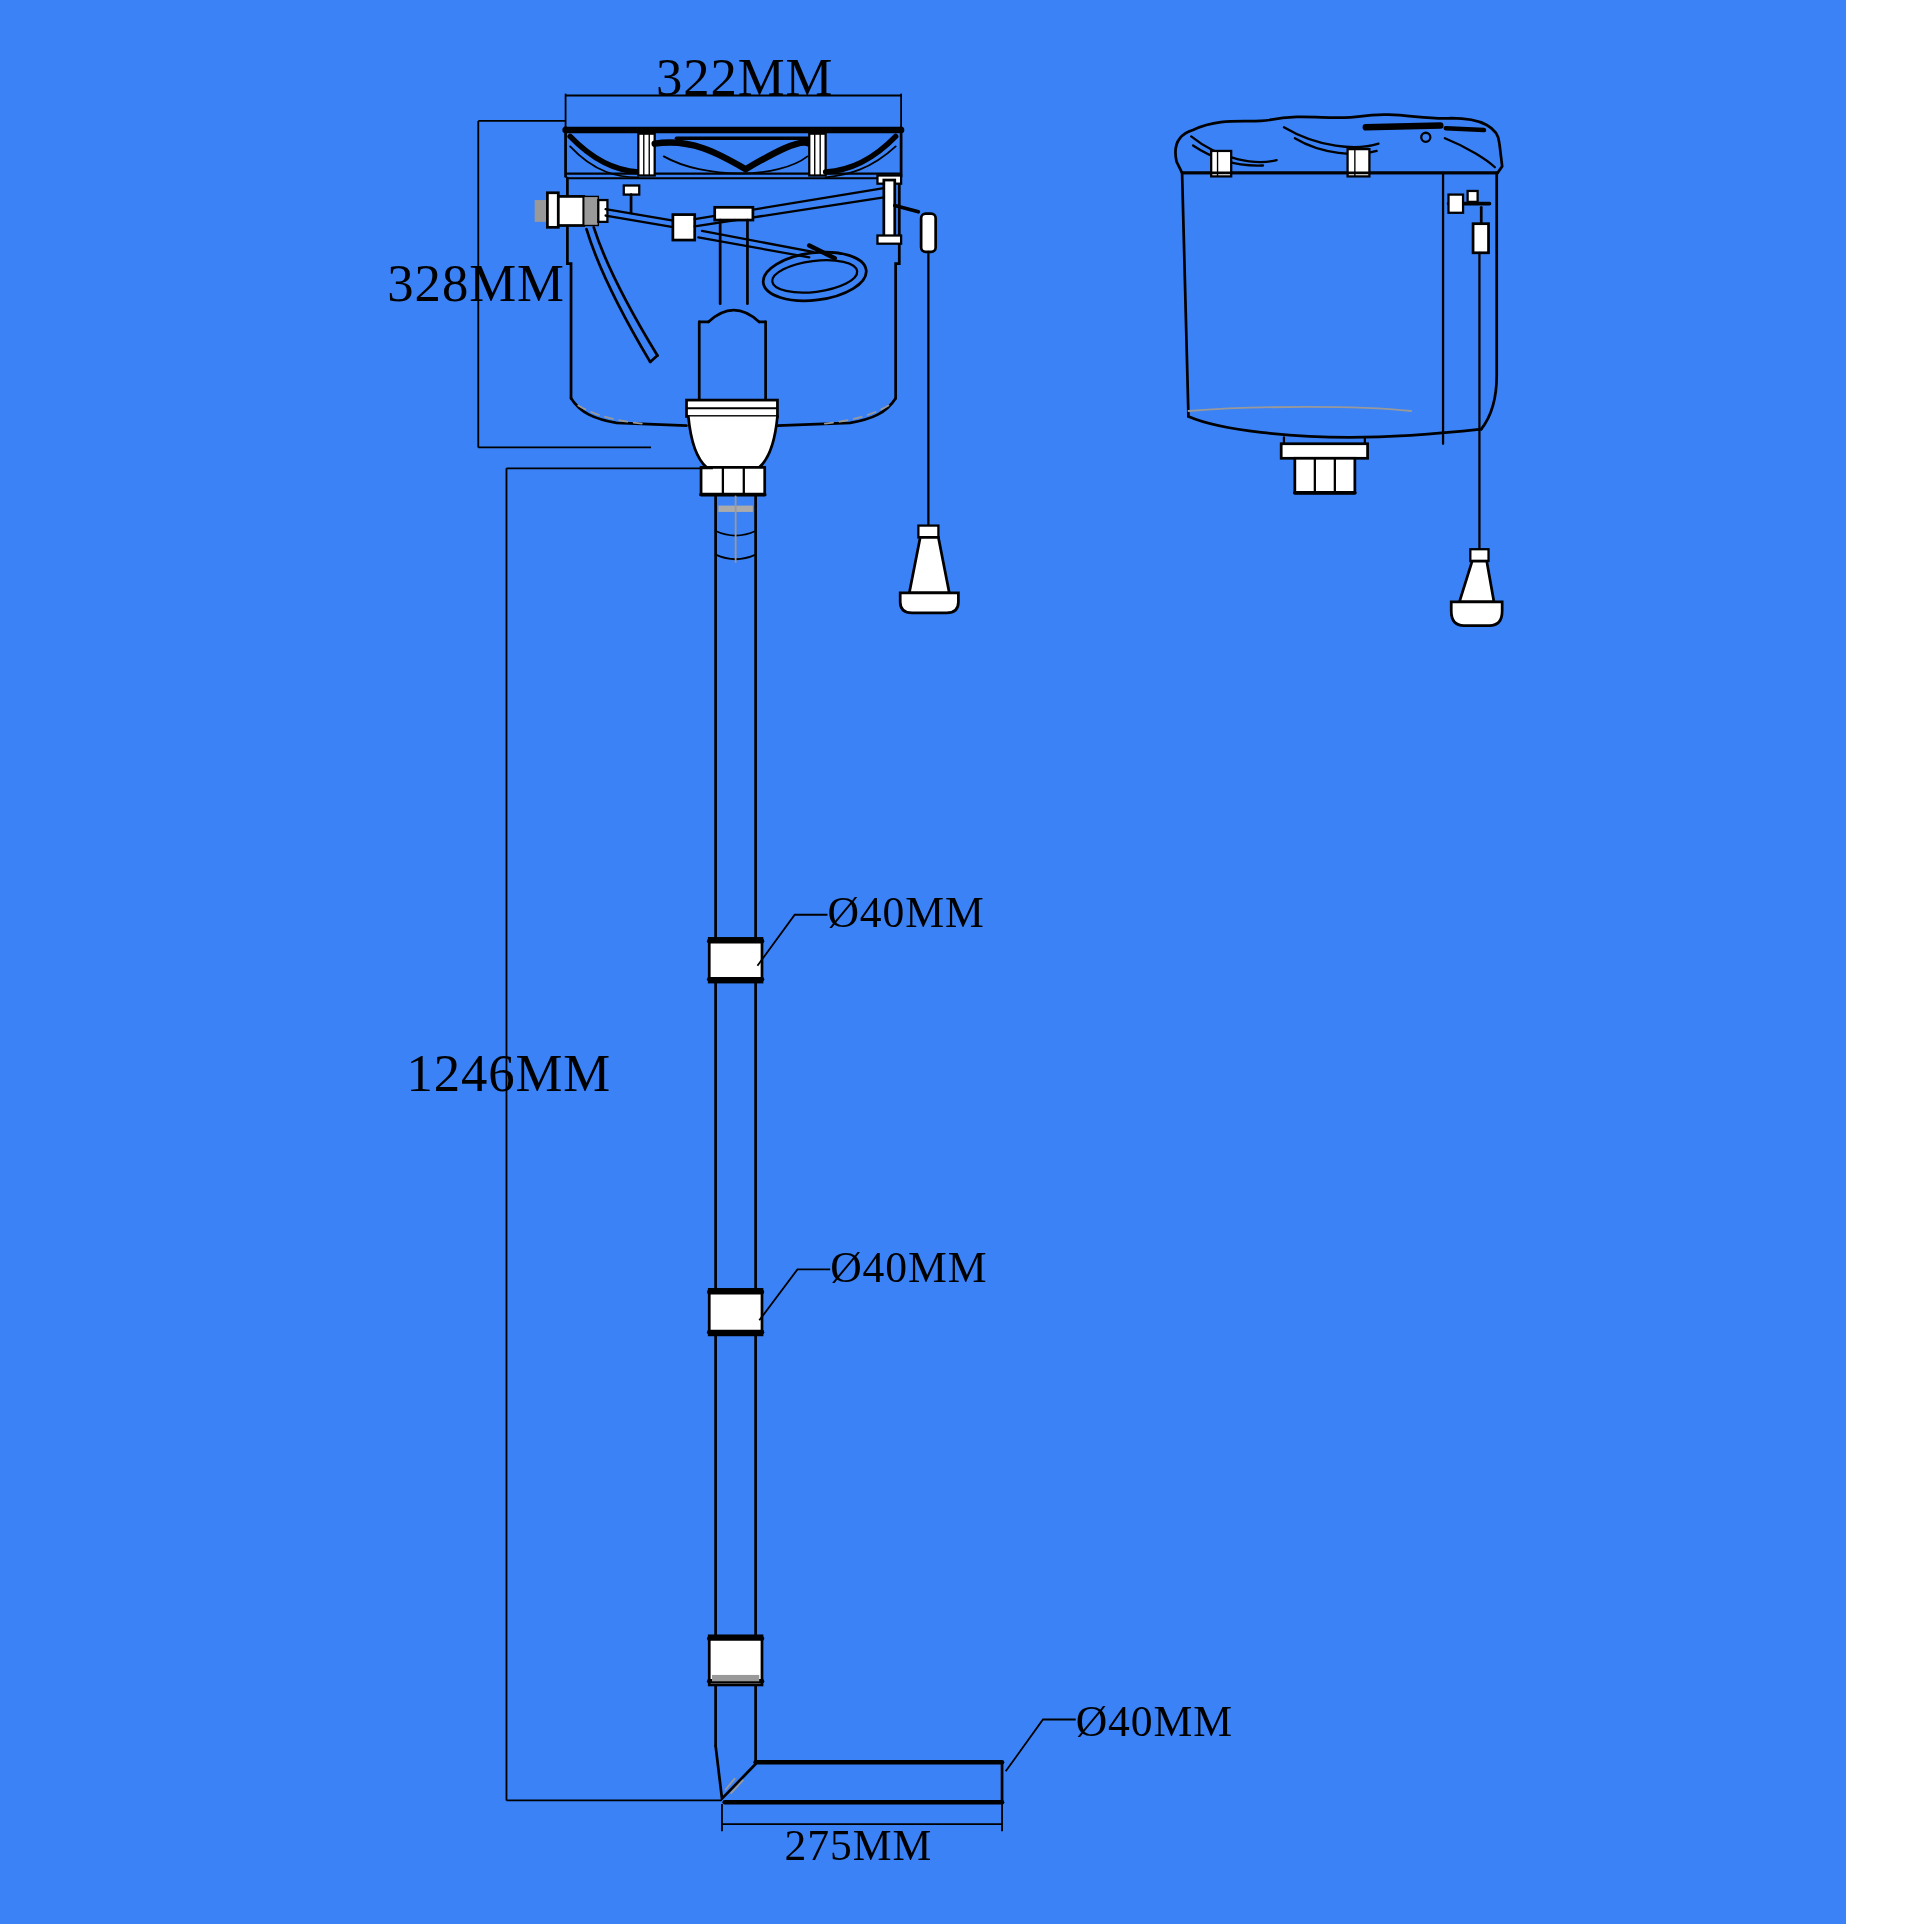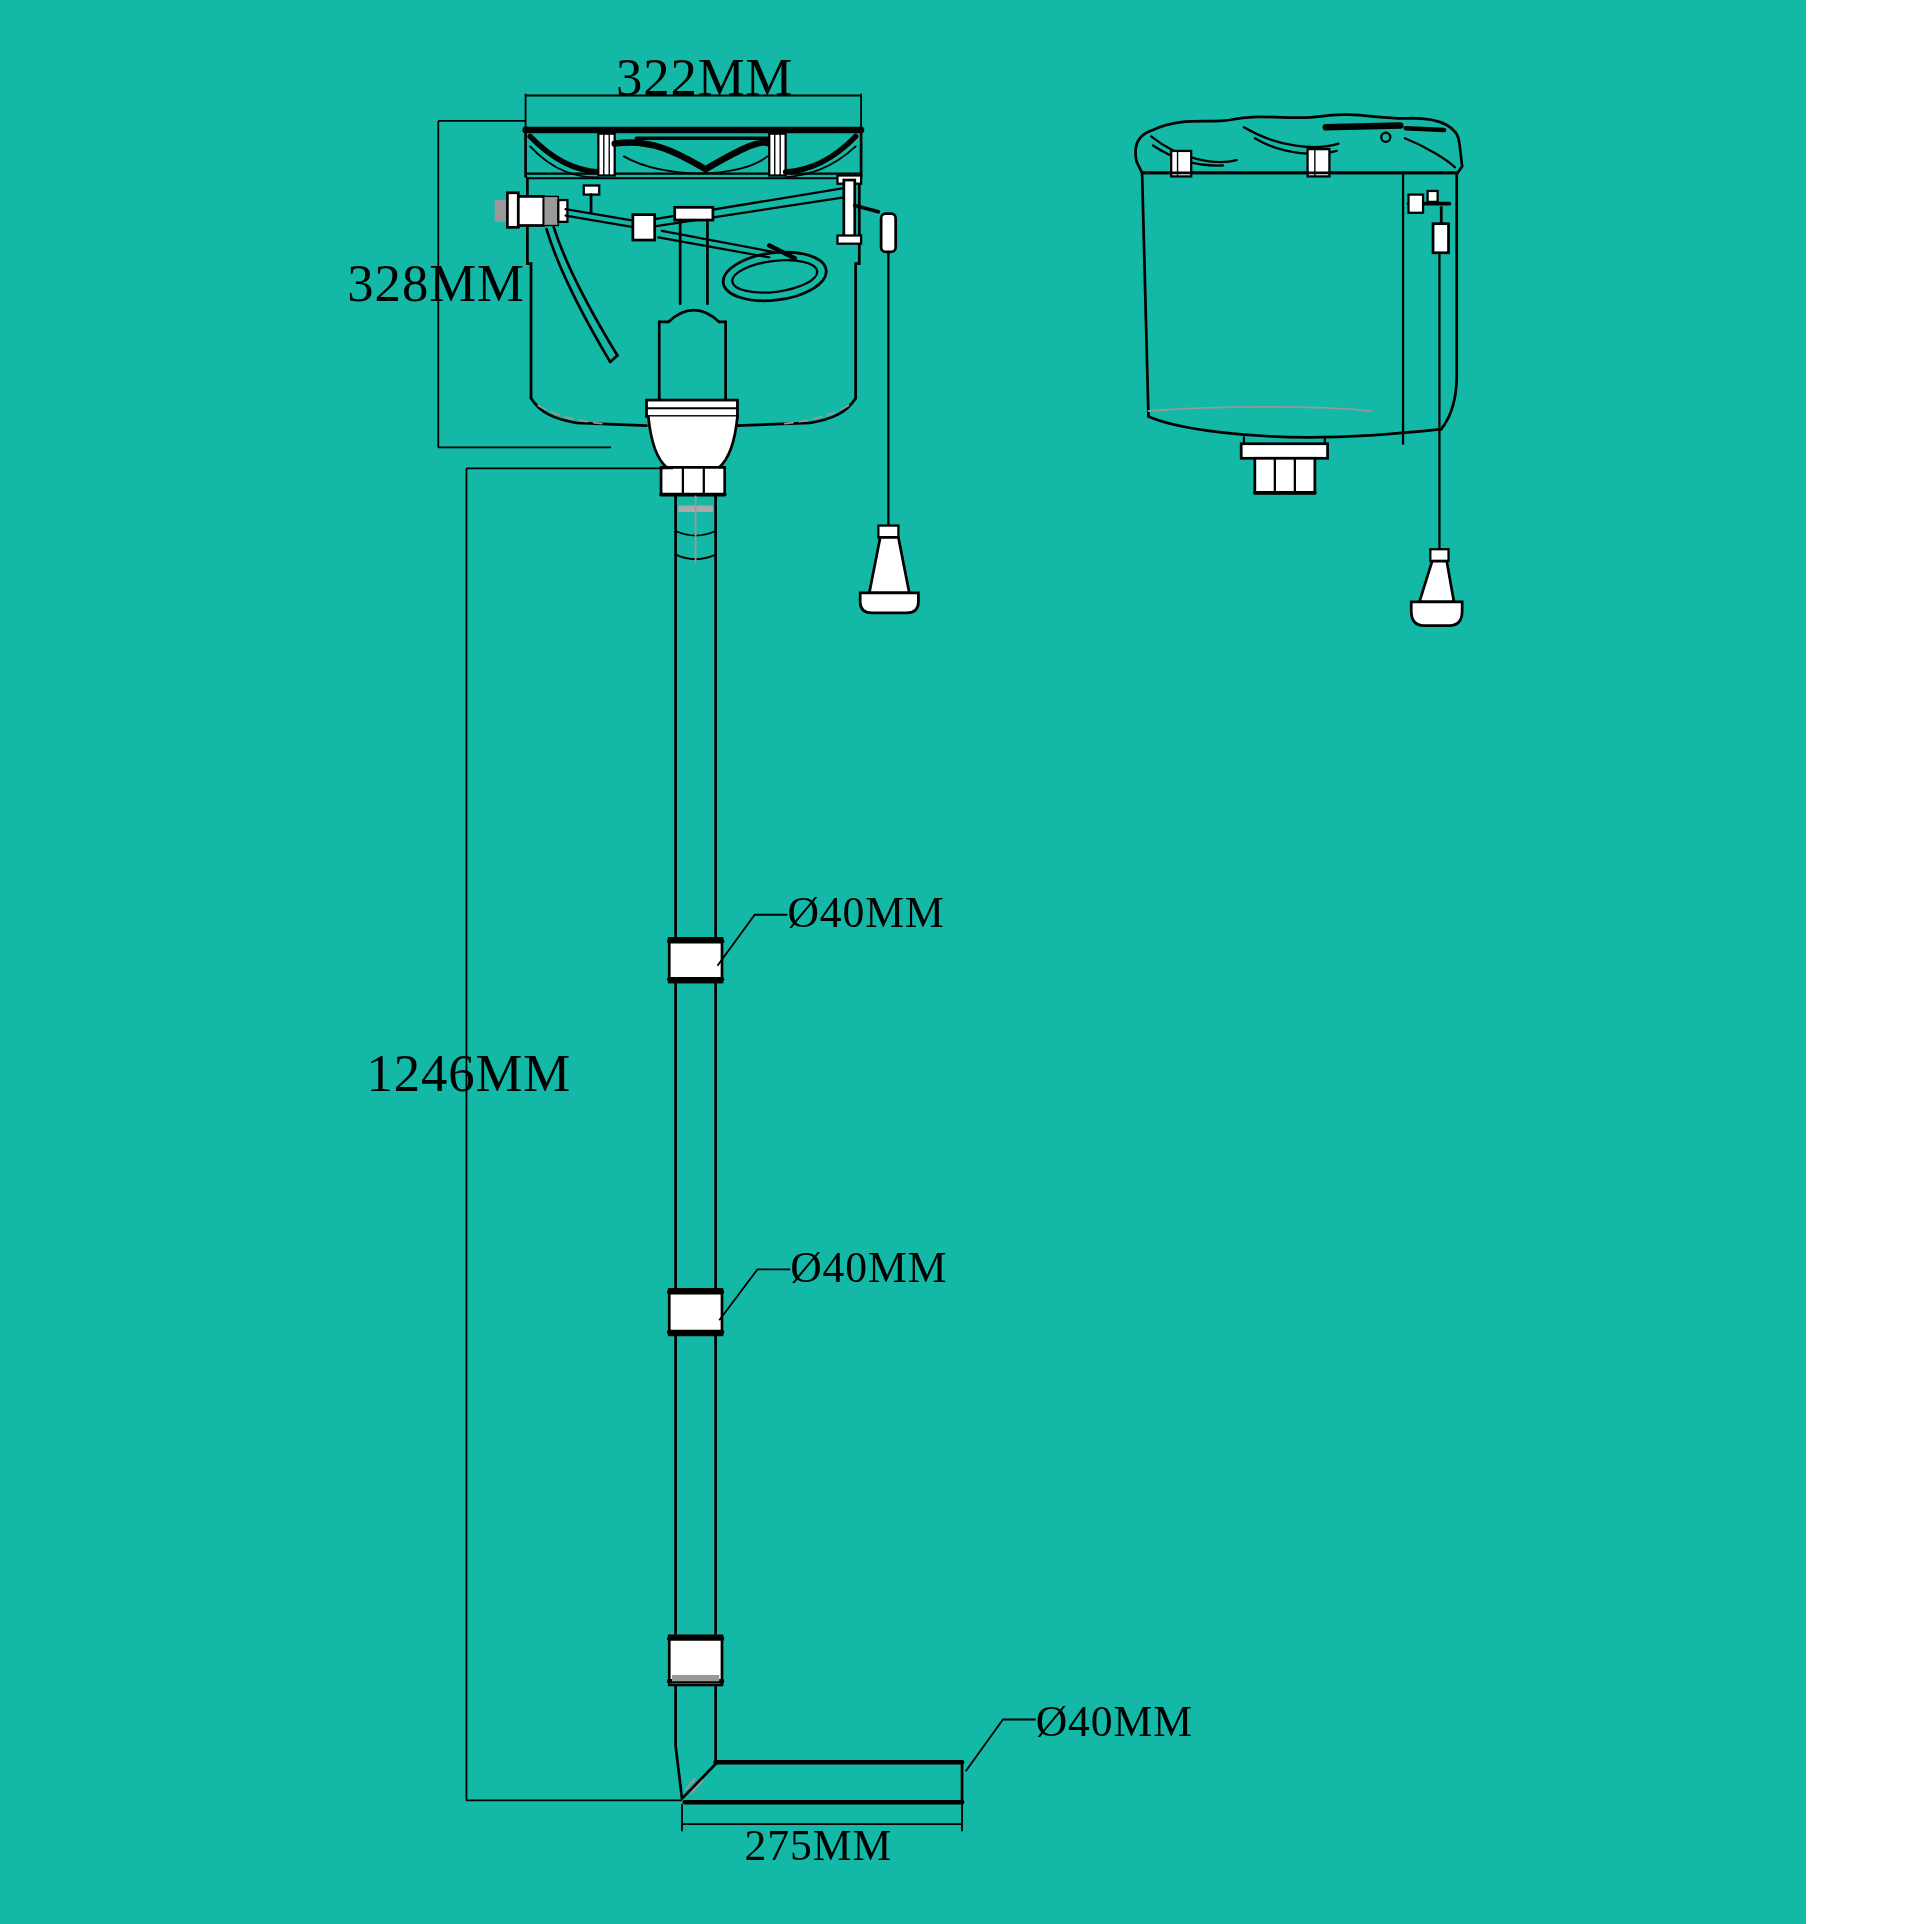--- a/index.html
+++ b/index.html
@@ -1,16 +1,16 @@
 <!DOCTYPE html>
 <html style="font-size:14.5px"><head>
 <meta charset="utf-8">
 <style>
   html,body{margin:0;padding:0;background:#ffffff;}
-  .stage{width:1806px;height:1925px;position:relative;background:#14b8a6;}
+  .stage{width:1806px;height:1925px;position:relative;background:#3b82f6;padding-left:40px;}
   svg{display:block;}
   text{font-family:"Liberation Serif","DejaVu Serif",serif;fill:#000;letter-spacing:1px;}
   .dimtext{font-size:58px;}
   .diatext{font-size:48px;}
   .lentext{font-size:48px;}
   path,line,rect,ellipse,circle{vector-effect:none;}
 </style>
 </head>
 <body>
 

